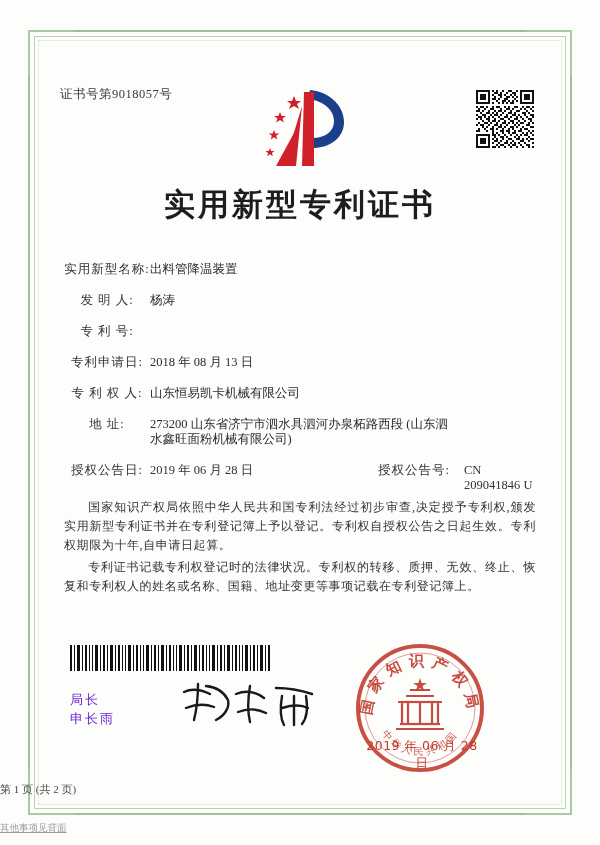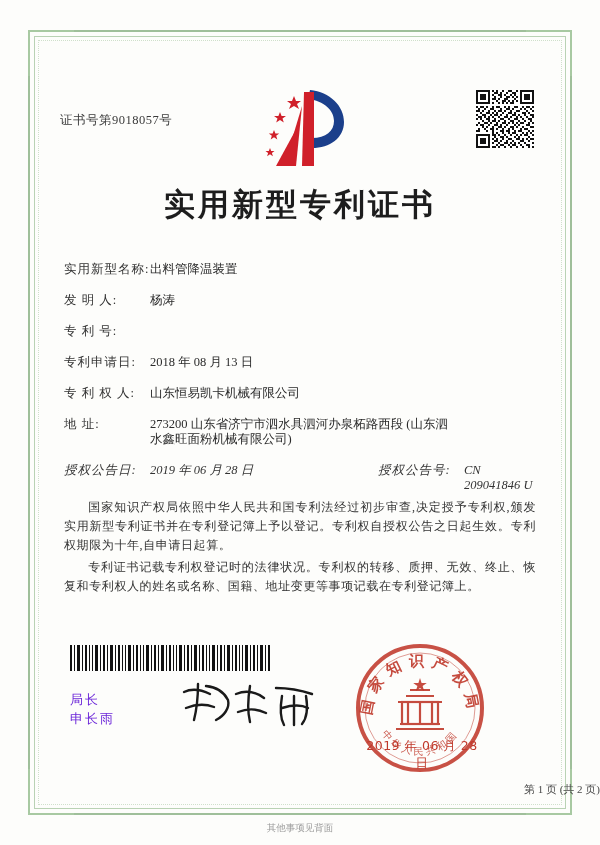--- a/index.html
+++ b/index.html
@@ -54,21 +54,21 @@
     box-sizing: border-box;
   }
   .corner.tl { left: 28px; top: 30px; border-right: none; border-bottom: none; }
   .corner.tr { left: 526px; top: 30px; border-left: none; border-bottom: none; }
   .corner.bl { left: 28px; top: 769px; border-right: none; border-top: none; }
   .corner.br { left: 526px; top: 769px; border-left: none; border-top: none; }
 
   
   .cert-no {
     position: absolute;
-    left: 60px; top: 112px;
+    left: 60px; top: 86px;
     font-size: 12.5px;
     letter-spacing: 0.5px;
     color: #3a3a3a;
   }
 
   
   .logo {
     position: absolute;
     left: 252px; top: 86px;
     width: 96px; height: 84px;
@@ -108,32 +108,32 @@
   .field-row {
     display: flex;
     align-items: flex-start;
     margin-bottom: 16px;
   }
   .field-label {
     width: 86px;
     flex: 0 0 86px;
     letter-spacing: 1px;
     color: #333;
+    text-align: center;
   }
   .field-value {
     flex: 1 1 auto;
     color: #2b2b2b;
   }
   .field-value .sub {
     display: block;
   }
   .inline-split {
     display: flex;
     width: 100%;
-    font-style: italic;
   }
   .inline-split .left { width: 216px; flex: 0 0 216px; }
   .inline-split .rlabel { width: 86px; flex: 0 0 86px; letter-spacing: 1px; margin-left: 12px; }
   .inline-split .rvalue { flex: 1 1 auto; }
 
   
   .para {
     position: absolute;
     left: 64px;
     width: 472px;
@@ -184,31 +184,32 @@
     color: #c0392b;
     font-family: "DejaVu Sans", sans-serif;
     letter-spacing: 0.5px;
   }
 
   
   .page-no {
     position: absolute;
     left: 0; top: 782px;
     width: 600px;
-    text-align: right;
+    text-align: left;
     font-size: 11px;
     color: #4a4a4a;
   }
   .footnote {
     position: absolute;
     left: 0; top: 822px;
     width: 600px;
-    text-align: center;
+    text-align: left;
     font-size: 9.5px;
     color: #9a9a9a;
+    text-decoration: underline;
   }
 </style>
 </head>
 <body>
 
 <div class="page">
 
   <div class="border-outer"></div>
   <div class="border-inner"></div>
   <div class="border-hair"></div>

